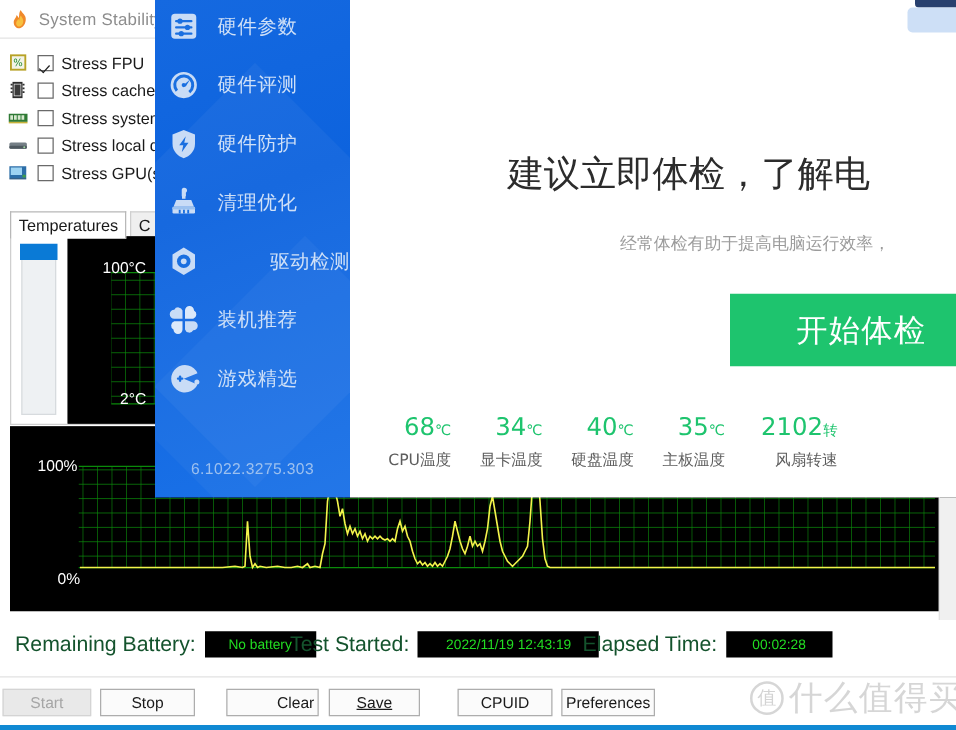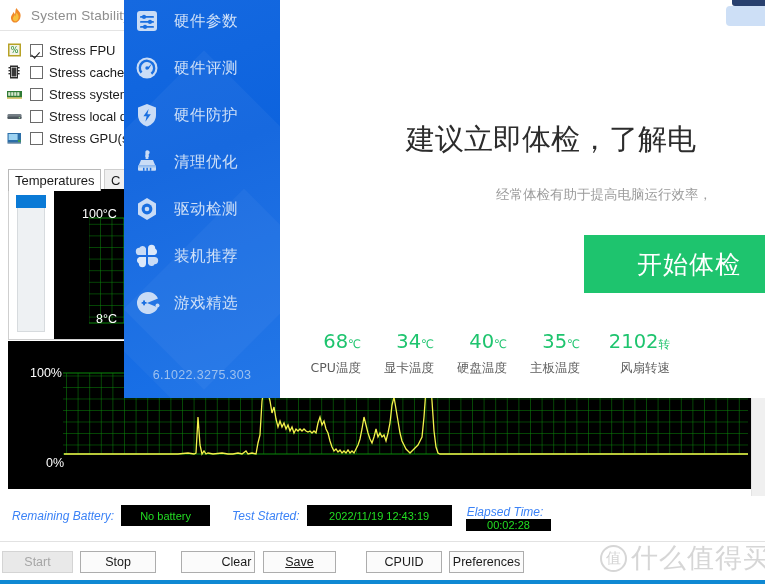--- a/index.html
+++ b/index.html
@@ -83,21 +83,21 @@
   }
   .usage-lbl {
     position: absolute; color: #ffffff; font-size: 12.5px; white-space: nowrap;
   }
   .usage-lbl.top { left: 22px; top: 25px; }
   .usage-lbl.bot { left: 38px; top: 115px; }
 
   
   .statusbar { position: absolute; left: 0; top: 496px; width: 765px; height: 45px; background: #ffffff; }
   .st-item { position: absolute; display: flex; align-items: center; top: 9px; height: 21px; }
-  .st-label { font-size: 12px; color: #3b82f6; margin-right: 7px; white-space: nowrap; font-style: italic; }
+  .st-label { font-size: 17px; color: #14532d; margin-right: 7px; white-space: nowrap; }
   .st-value {
     background: #000000; color: #22dd22; font-size: 11px; height: 21px;
     display: flex; align-items: center; justify-content: center; white-space: nowrap;
   }
   .sb-sep { position: absolute; left: 0; top: 541px; width: 765px; height: 1px; background: #e2e2e2; }
 
   
   .btnbar { position: absolute; left: 0; top: 545px; width: 765px; height: 35px; background: #ffffff; }
   .btn {
     position: absolute; top: 6px; height: 22px;
@@ -308,21 +308,21 @@
             <pattern id="tgrid" width="11.5" height="11.6" patternUnits="userSpaceOnUse">
               <path d="M 11.5 0 L 0 0 0 11.6" fill="none" stroke="#0a8a0a" stroke-width="1"></path>
             </pattern>
           </defs>
           <rect x="0" y="0" width="712" height="150" fill="#000000"></rect>
           <rect x="35" y="29" width="80" height="105" fill="url(#tgrid)"></rect>
           <line x1="35" y1="134" x2="115" y2="134" stroke="#0a8a0a" stroke-width="1"></line>
           <line x1="35" y1="29" x2="115" y2="29" stroke="#0a8a0a" stroke-width="1"></line>
         </svg>
         <span class="temp-lbl top">100°C</span>
-        <span class="temp-lbl bot">8°C</span>
+        <span class="temp-lbl bot">2°C</span>
       </div>
     </div>
 
     <div class="usage-panel">
       <svg width="757" height="148" viewBox="0 0 757 148">
         <defs>
           <pattern id="ugrid" width="11.6" height="11.5" patternUnits="userSpaceOnUse">
             <path d="M 11.6 0 L 0 0 0 11.5" fill="none" stroke="#0a8a0a" stroke-width="1"></path>
           </pattern>
         </defs>
@@ -350,21 +350,21 @@
 
     <div class="statusbar">
       <div class="st-item" style="left:12px;">
         <span class="st-label">Remaining Battery:</span>
         <span class="st-value" style="width:89px;">No battery</span>
       </div>
       <div class="st-item" style="left:232px;">
         <span class="st-label">Test Started:</span>
         <span class="st-value" style="width:145px;">2022/11/19 12:43:19</span>
       </div>
-      <div class="st-item" style="left:466px;flex-direction:column;">
+      <div class="st-item" style="left:466px;">
         <span class="st-label">Elapsed Time:</span>
         <span class="st-value" style="width:85px;">00:02:28</span>
       </div>
     </div>
     <div class="sb-sep"></div>
 
     <div class="btnbar">
       <div class="btn disabled" style="left:2px; width:71px;">
         <span>Start</span>
       </div>
@@ -437,21 +437,21 @@
             <rect x="6" y="18.5" width="18" height="5.2" rx="1" fill="#c9dcf6"></rect>
             <rect x="6" y="18.5" width="18" height="2" fill="#9cc2ef"></rect>
             <rect x="11" y="20.8" width="1.5" height="3" fill="#1a6fe0"></rect>
             <rect x="14.4" y="20.8" width="1.5" height="3" fill="#1a6fe0"></rect>
             <rect x="17.8" y="20.8" width="1.5" height="3" fill="#1a6fe0"></rect>
           </svg>
         </span>
         <span class="menu-txt">清理优化</span>
       </div>
 
-      <div class="menu-item" style="top:188px;">
+      <div class="menu-item" style="top:188px;justify-content:space-between;">
         <span class="menu-ico">
           <svg width="30" height="30" viewBox="0 0 30 30">
             <path d="M15 4 L24 9.5 V20.5 L15 26 L6 20.5 V9.5 Z" fill="#c9dcf6"></path>
             <circle cx="15" cy="15" r="5.4" fill="#1a6fe0"></circle>
             <circle cx="15" cy="15" r="2.3" fill="#c9dcf6"></circle>
           </svg>
         </span>
         <span class="menu-txt">驱动检测</span>
       </div>
 

